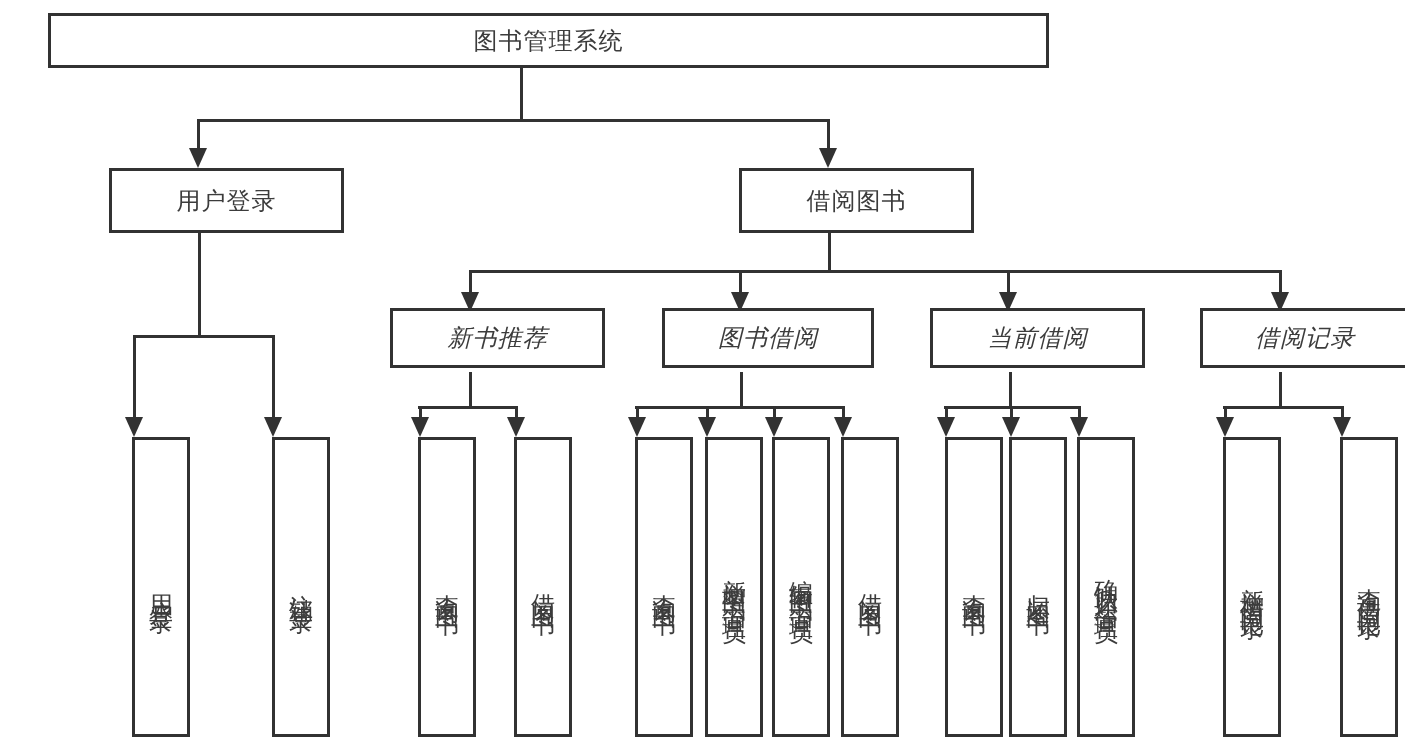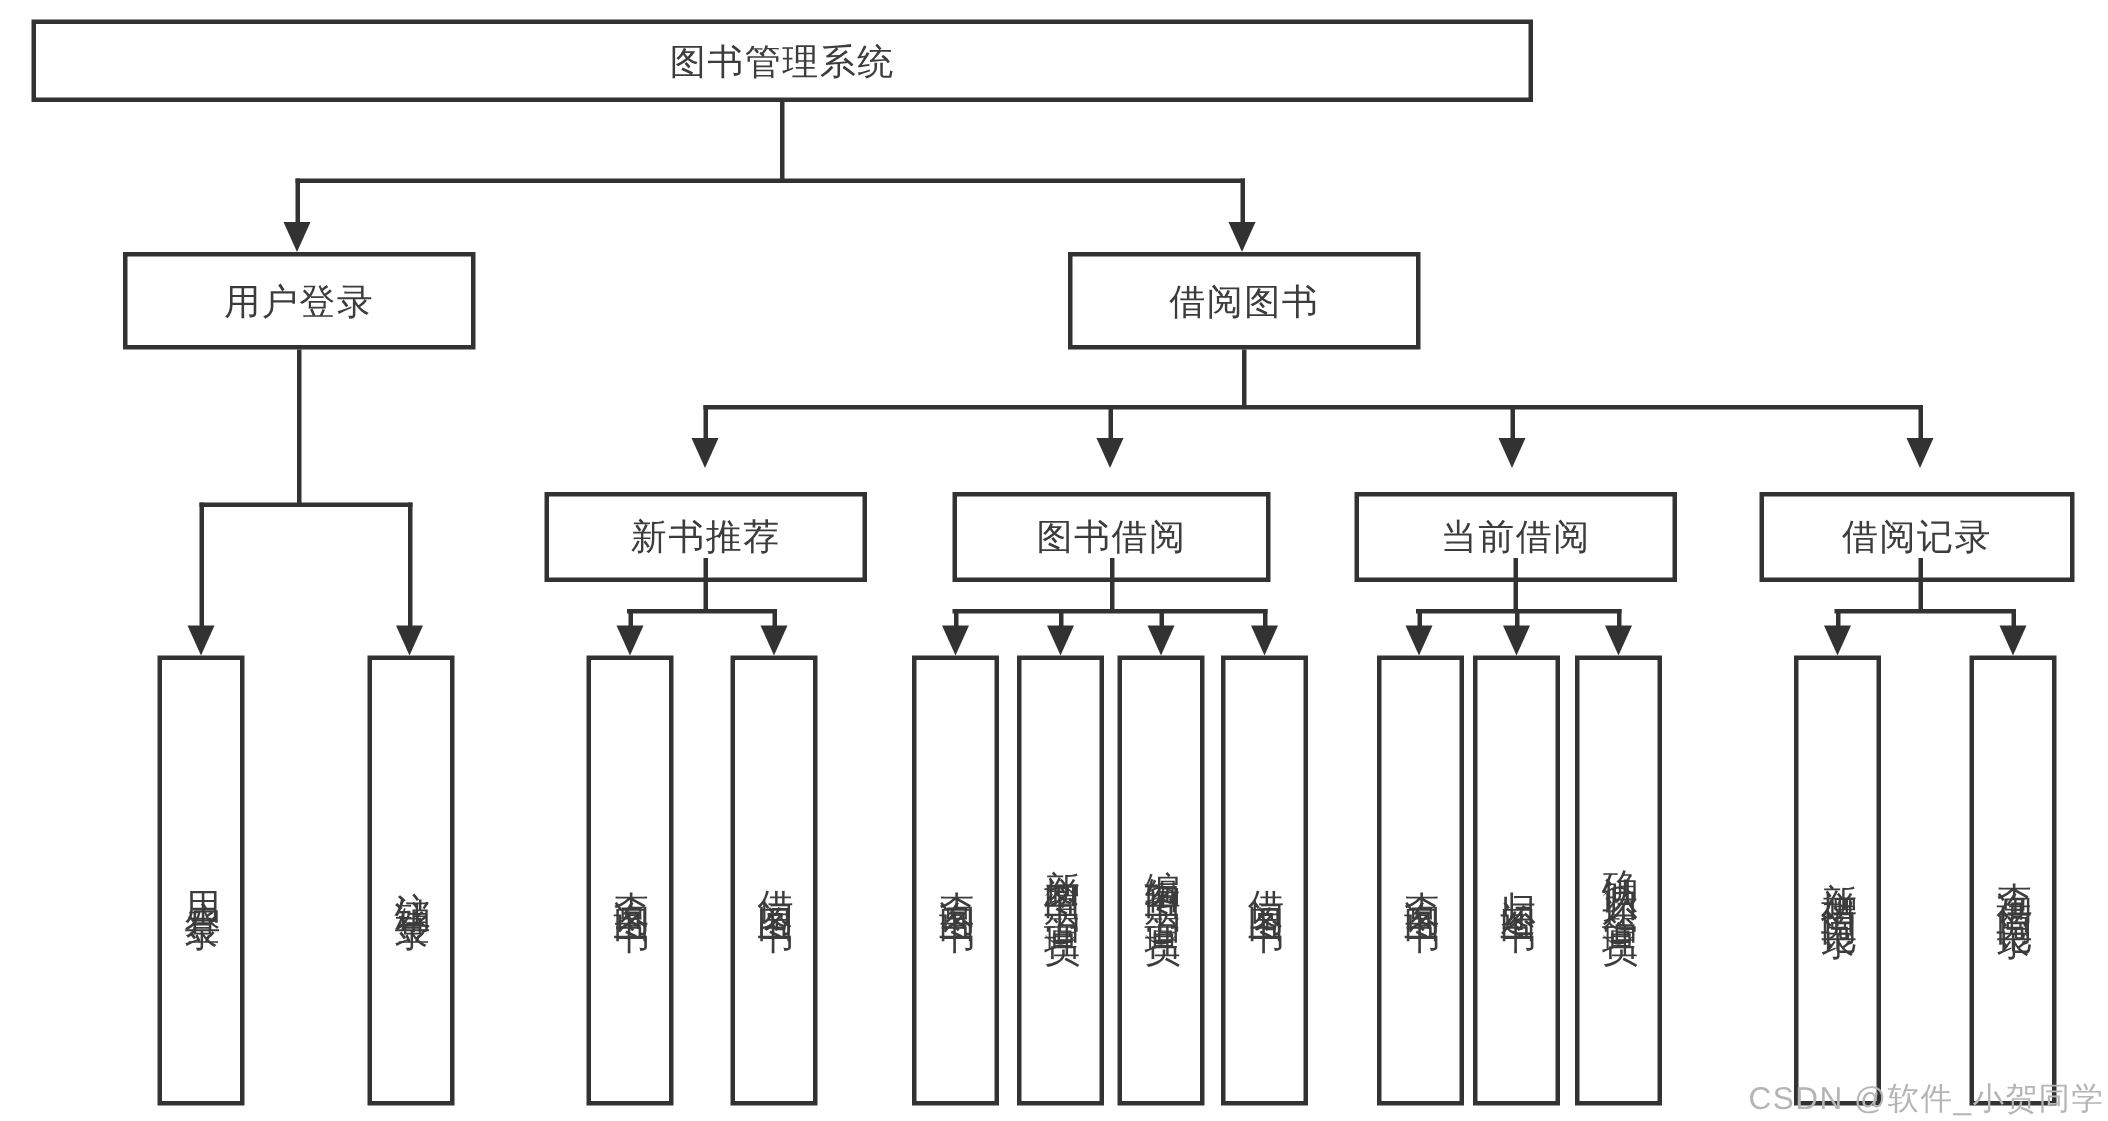--- a/index.html
+++ b/index.html
@@ -1,23 +1,23 @@
 <!DOCTYPE html>
 <html><head>
 <meta charset="utf-8">
 <style>
   html,body { margin:0; padding:0; background:#ffffff; }
   body { font-family: "Liberation Sans", "DejaVu Sans", sans-serif; }
   .canvas { position:relative; width:1405px; height:747px; background:#ffffff; overflow:hidden; }
 
   .node { position:absolute; background:#ffffff; border:3px solid #323232; box-sizing:border-box;
-          display:flex; align-items:center; justify-content:center; }
+          display:flex; align-items:center; justify-content:center;margin-left:27px; }
   .rootbox { left:21px; top:13px; width:1001px; height:55px; }
   .box2 { top:168px; width:235px; height:65px; }
-  .box3 { top:328px; height:60px; }
+  .box3 { top:308px; height:60px;font-style:italic; }
   .leaf { top:437px; width:58px; height:300px; }
 
   .hlabel { font-size:24px; color:#3c3c3c; letter-spacing:1px; white-space:nowrap; }
   .vtext  { writing-mode:vertical-rl; text-orientation:mixed; font-size:24px; color:#3c3c3c;
             letter-spacing:6px; line-height:1; white-space:nowrap; }
 
   .vline { position:absolute; width:3px; background:#323232; }
   .hline { position:absolute; height:3px; background:#323232; }
   .arrow { position:absolute; width:0; height:0;
            border-left:9px solid transparent; border-right:9px solid transparent;
@@ -151,15 +151,14 @@
     <span class="vtext">确认归还（管理员）</span>
   </div>
 
   <div class="node leaf" style="left:1196px">
     <span class="vtext">新增借阅记录</span>
   </div>
   <div class="node leaf" style="left:1313px">
     <span class="vtext">查询借阅记录</span>
   </div>
 
-  <div class="watermark">CSDN @软件_小贺同学</div>
 
 </div>
 
 </body></html>

